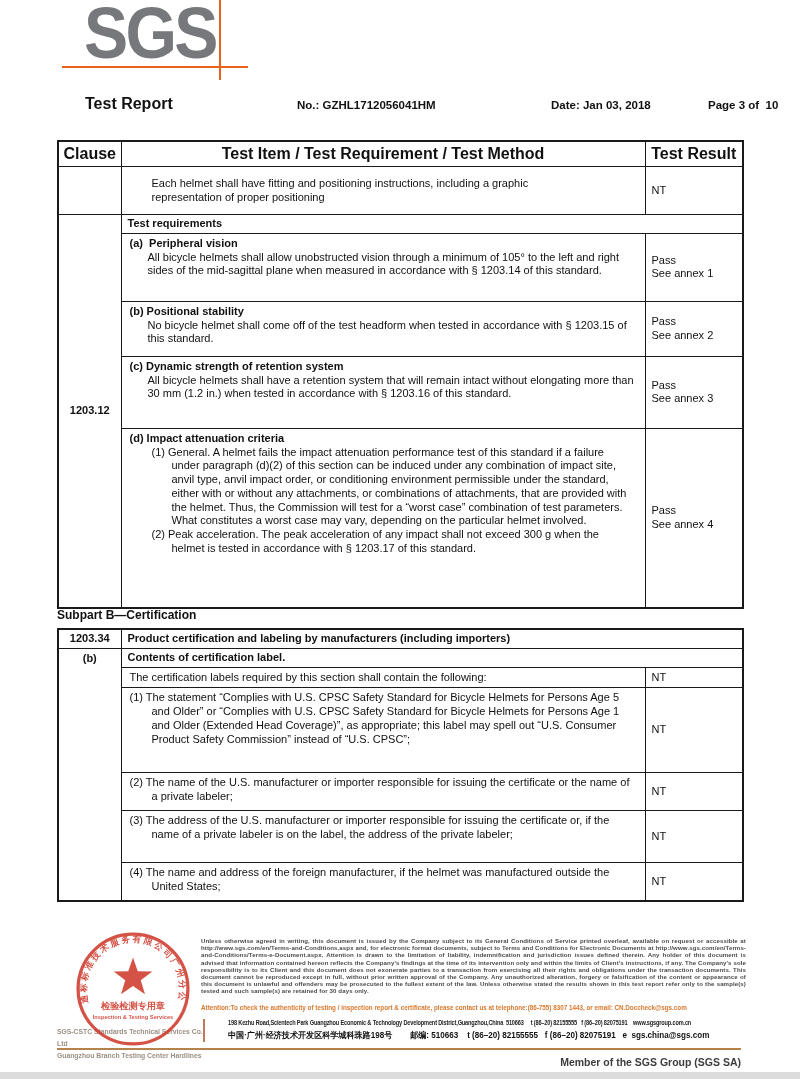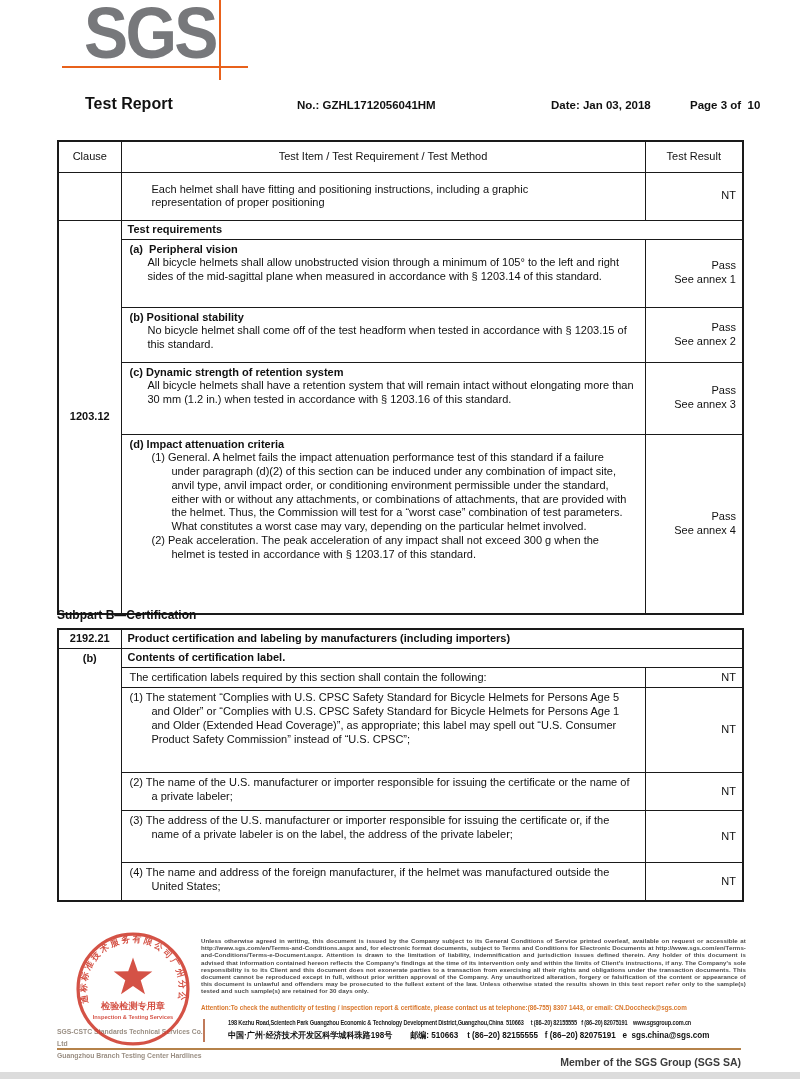--- a/index.html
+++ b/index.html
@@ -15,34 +15,34 @@
     font-size:72px;font-weight:bold;color:#77787b;
     letter-spacing:-3px;transform:scaleX(0.92);transform-origin:left top;
     font-family:"Liberation Sans",sans-serif;
   }
   .logo-hline{position:absolute;left:62px;top:66px;width:186px;height:2px;background:#e8611b;}
   .logo-vline{position:absolute;left:219px;top:0;width:2px;height:80px;background:#e8611b;}
   
   .doc-title{position:absolute;left:85px;top:95px;font-size:16px;font-weight:bold;}
   .doc-no{position:absolute;left:297px;top:99px;font-size:11.5px;font-weight:bold;}
   .doc-date{position:absolute;left:551px;top:99px;font-size:11.5px;font-weight:bold;}
-  .doc-page{position:absolute;left:690px;top:99px;font-size:11.5px;font-weight:bold;white-space:pre;}
+  .doc-page{position:absolute;left:708px;top:99px;font-size:11.5px;font-weight:bold;white-space:pre;}
   
   table{border-collapse:collapse;table-layout:fixed;}
   .rpt{position:absolute;left:57px;width:685px;font-size:11px;line-height:1.25;}
   .rpt td,.rpt th{border:1px solid #1a1a1a;padding:2px 6px;vertical-align:middle;overflow:hidden;}
   .rpt{border:2px solid #1a1a1a;}
   .t1{top:140px;}
   .t2{top:628px;}
   col.c-clause{width:63px;}
   col.c-item{width:524px;}
   col.c-result{width:98px;}
-  th.hdr{font-size:11px;text-align:center;font-weight:normal;padding:8px;}
+  th.hdr{font-size:16px;text-align:center;font-weight:bold;padding:2px;}
   td.clause{ text-align:center;font-weight:bold;}
-  td.result{ text-align:right;}
+  td.result{ text-align:left;}
   td.item{vertical-align:top;padding:3px 10px 3px 8px;}
   .intro-text{padding-left:22px;padding-right:40px;}
   .item-head{font-weight:bold;}
   .item-body{margin-left:18px;}
   .sub{margin-left:22px;padding-left:20px;text-indent:-20px;}
   .numrow{padding-left:22px;text-indent:-22px;}
   
   .subpart{position:absolute;left:57px;top:608px;font-size:12px;font-weight:bold;}
   
   .disclaimer{
@@ -151,21 +151,21 @@
 <div class="subpart">Subpart B—Certification</div>
 
 <table class="rpt t2">
   <colgroup>
       <col class="c-clause">
       <col class="c-item">
       <col class="c-result">
     </colgroup>
   <tbody>
       <tr style="height:18px;">
-    <td class="clause">2192.21</td>
+    <td class="clause">1203.34</td>
     <td class="b" colspan="2">Product certification and labeling by manufacturers (including importers)</td>
   </tr>
   <tr style="height:18px;">
     <td class="clause" rowspan="6" style="vertical-align:top;padding-top:3px;">(b)</td>
     <td class="b" colspan="2">Contents of certification label.</td>
   </tr>
   <tr style="height:17px;padding-left:32px;">
     <td class="item" style="vertical-align:middle;">The certification labels required by this section shall contain the following:</td>
     <td class="result">NT</td>
   </tr>

